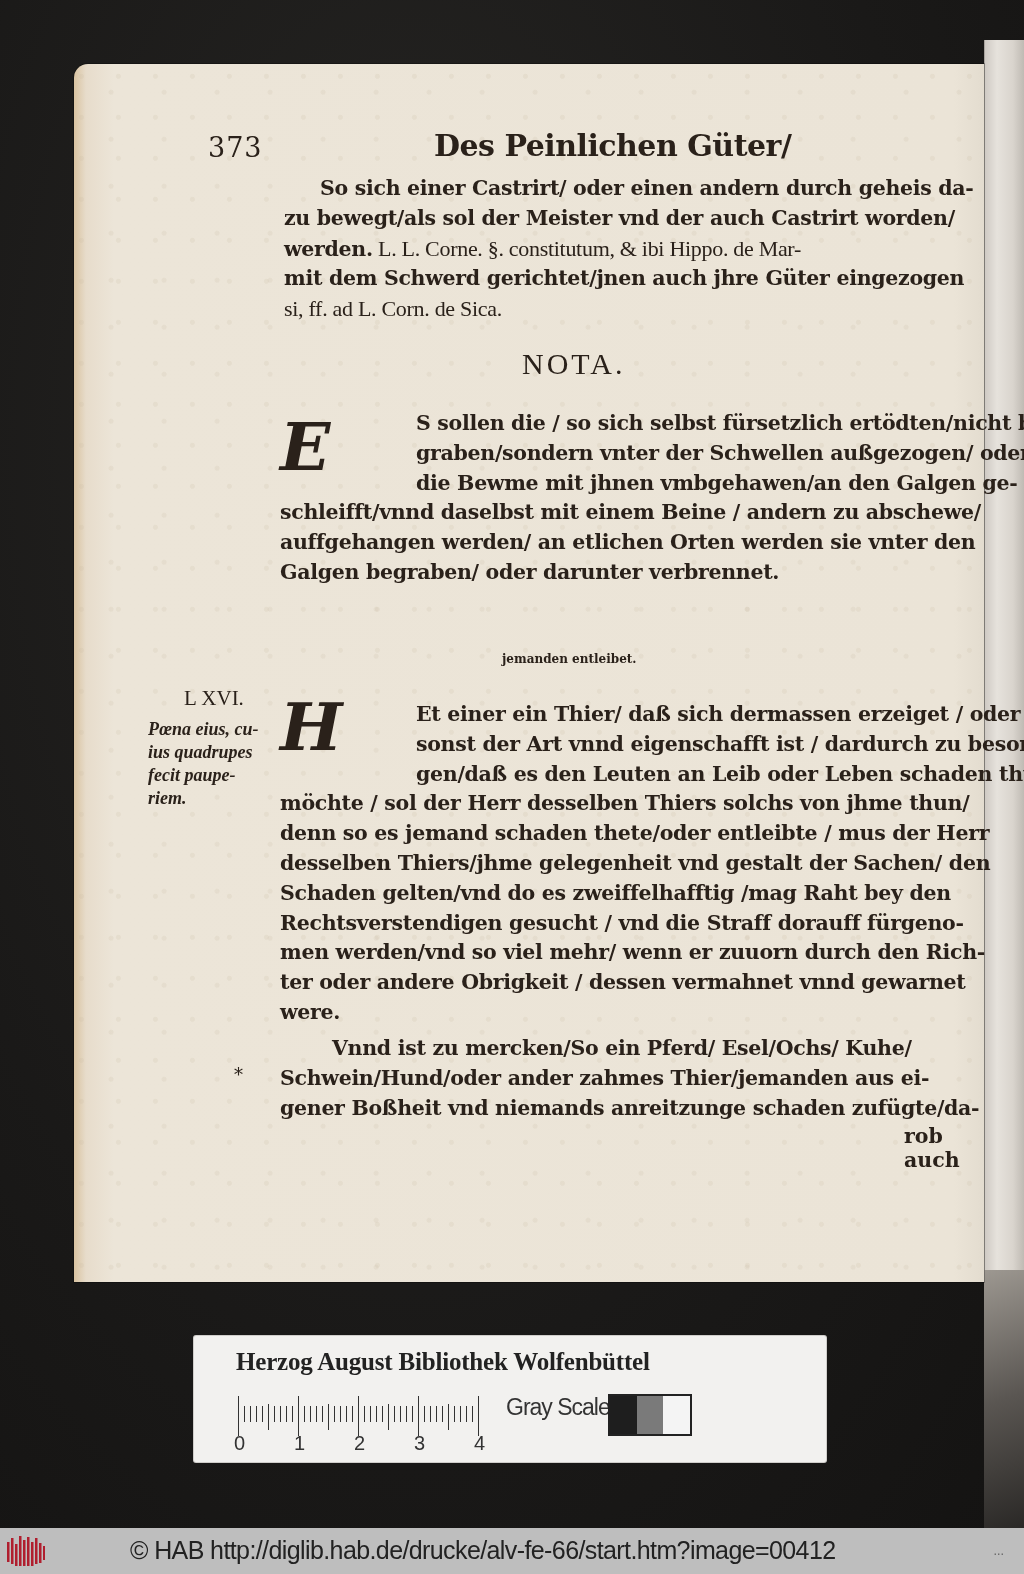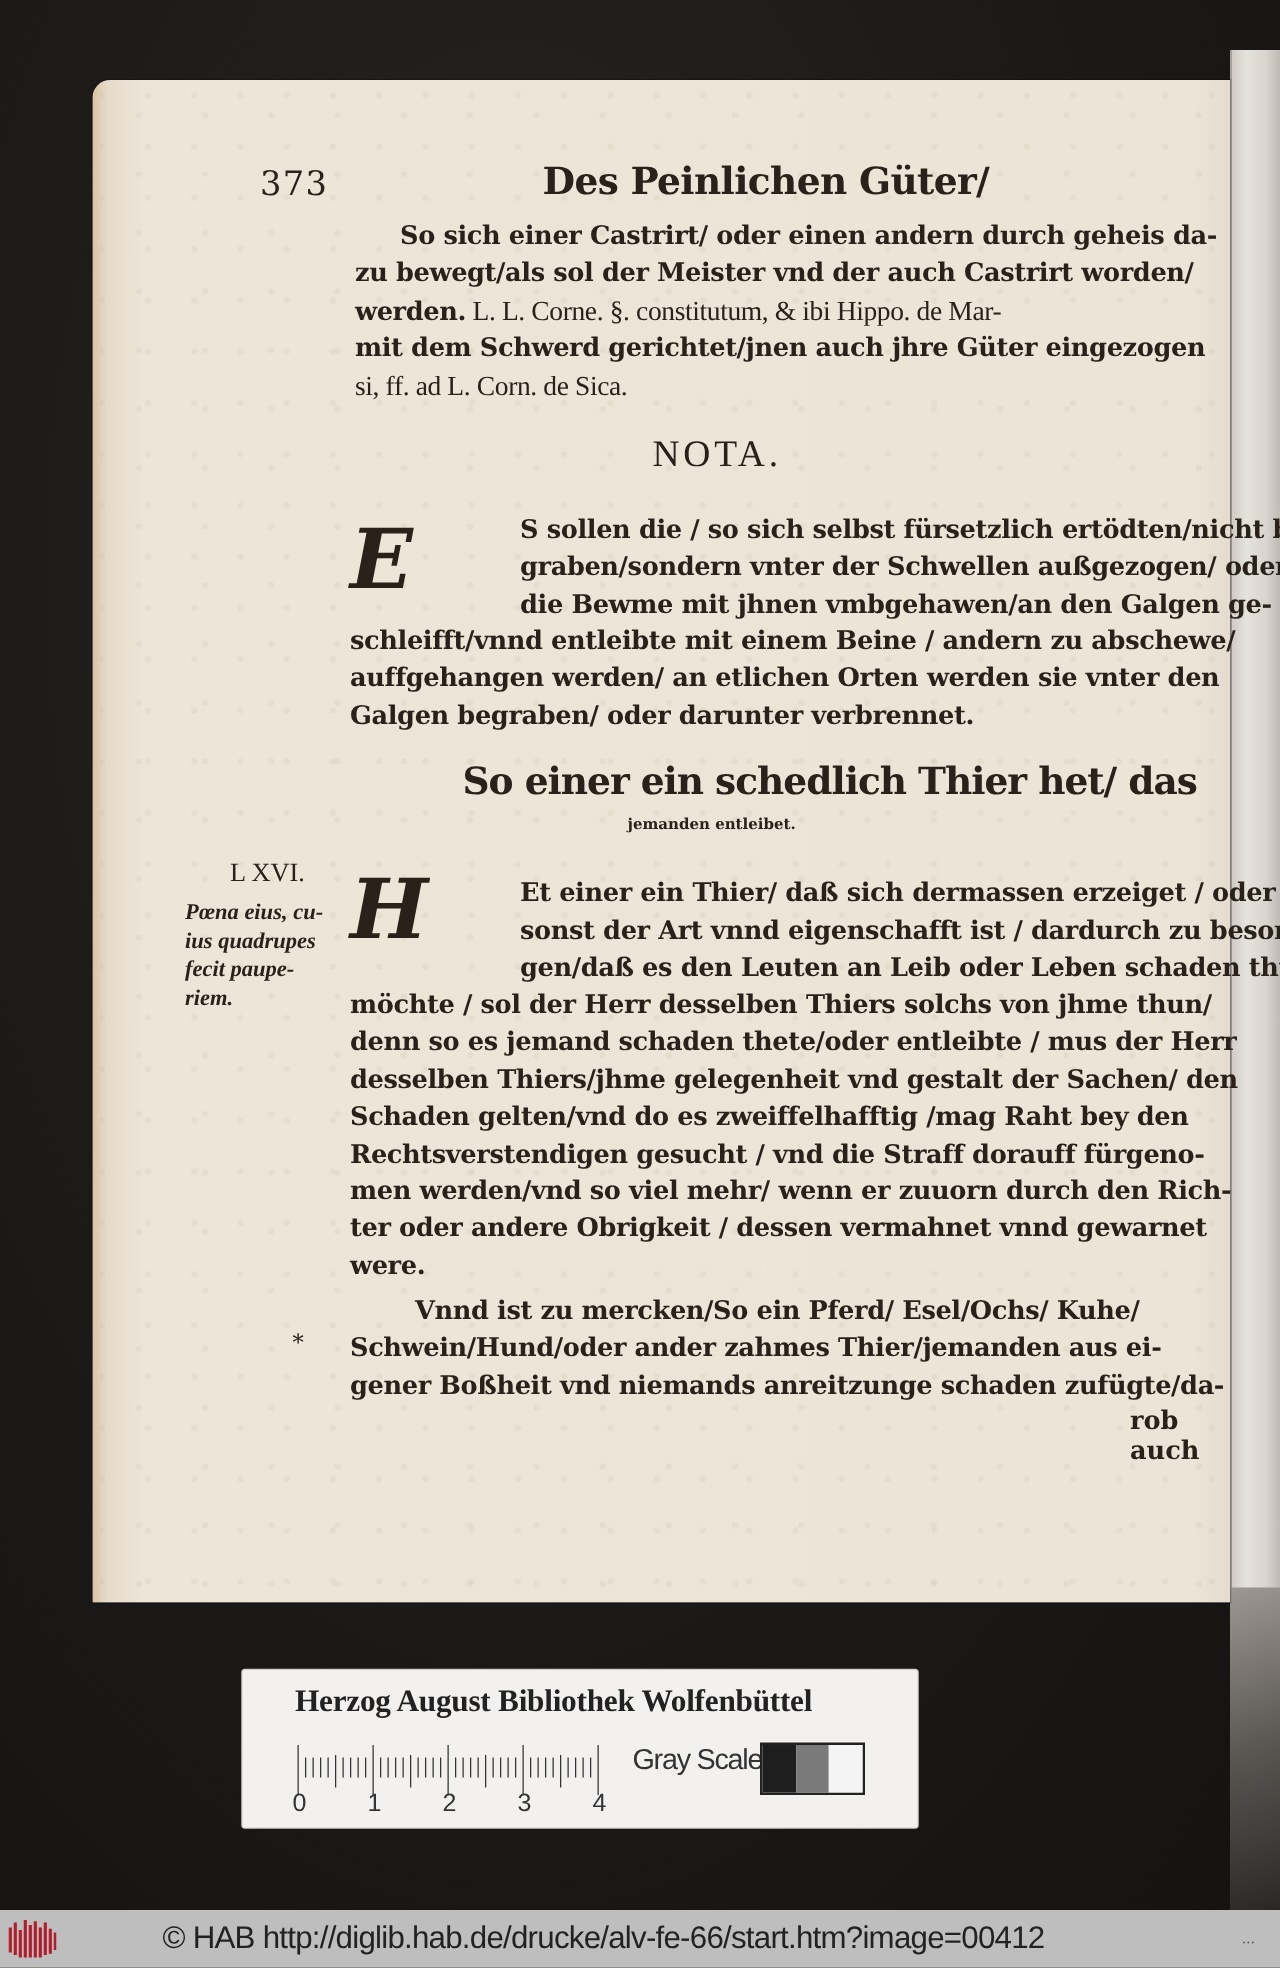--- a/index.html
+++ b/index.html
@@ -72,21 +72,21 @@
   }
   .para3 { left:270px; top:636px; width:660px; }
   .para3 .indent { padding-left:72px; }
   .para3 .full { margin-left:-64px; }
   .para4 { left:206px; top:970px; width:730px; }
   .para4 .line:first-child { padding-left:52px; }
   .asterisk { position:absolute; left:160px; top:1000px; font-size:18px; }
   .catchword { position:absolute; left:830px; top:1060px; font-size:20.5px; font-weight:bold; }
 
   .scale-card {
-    position:absolute; left:194px; top:1336px; width:540px; height:126px;
+    position:absolute; left:194px; top:1336px; width:632px; height:126px;
     background:#f2f1ef; border-radius:2px;
     box-shadow: 0 0 0 1px #cfcdca;
   }
   .scale-title {
     position:absolute; left:42px; top:12px; font-family:"Liberation Serif", serif; font-weight:bold;
     font-size:25px; color:#222; letter-spacing:-0.2px; white-space:nowrap;
   }
   .ruler { position:absolute; left:44px; top:58px; width:246px; height:42px; }
   .tick { position:absolute; bottom:0; width:1px; background:#333; }
   .ruler-labels { position:absolute; left:36px; top:96px; width:270px; height:24px; }
@@ -128,26 +128,25 @@
     <div class="line">mit dem Schwerd gerichtet/jnen auch jhre Güter eingezogen</div>
     <div class="line latin">si, ff. ad L. Corn. de Sica.</div>
   </div>
 
   <div class="nota-heading ink">NOTA.</div>
   <div class="initial initial-e">E</div>
   <div class="text-block para2 ink">
     <div class="line indent">S sollen die / so sich selbst fürsetzlich ertödten/nicht be-</div>
     <div class="line indent">graben/sondern vnter der Schwellen außgezogen/ oder</div>
     <div class="line indent">die Bewme mit jhnen vmbgehawen/an den Galgen ge-</div>
-    <div class="line full">schleifft/vnnd entleibte mit einem Beine / andern zu abschewe/</div>
+    <div class="line full">schleifft/vnnd daselbst mit einem Beine / andern zu abschewe/</div>
     <div class="line full">auffgehangen werden/ an etlichen Orten werden sie vnter den</div>
     <div class="line full">Galgen begraben/ oder darunter verbrennet.</div>
   </div>
 
-  <div class="section-title ink">So einer ein schedlich Thier het/ das</div>
   <div class="section-subtitle ink">jemanden entleibet.</div>
 
   <div class="marginal-num ink">L XVI.</div>
   <div class="marginal-note ink">
     <div>Pœna eius, cu-</div>
     <div>ius quadrupes</div>
     <div>fecit paupe-</div>
     <div>riem.</div>
   </div>
 

